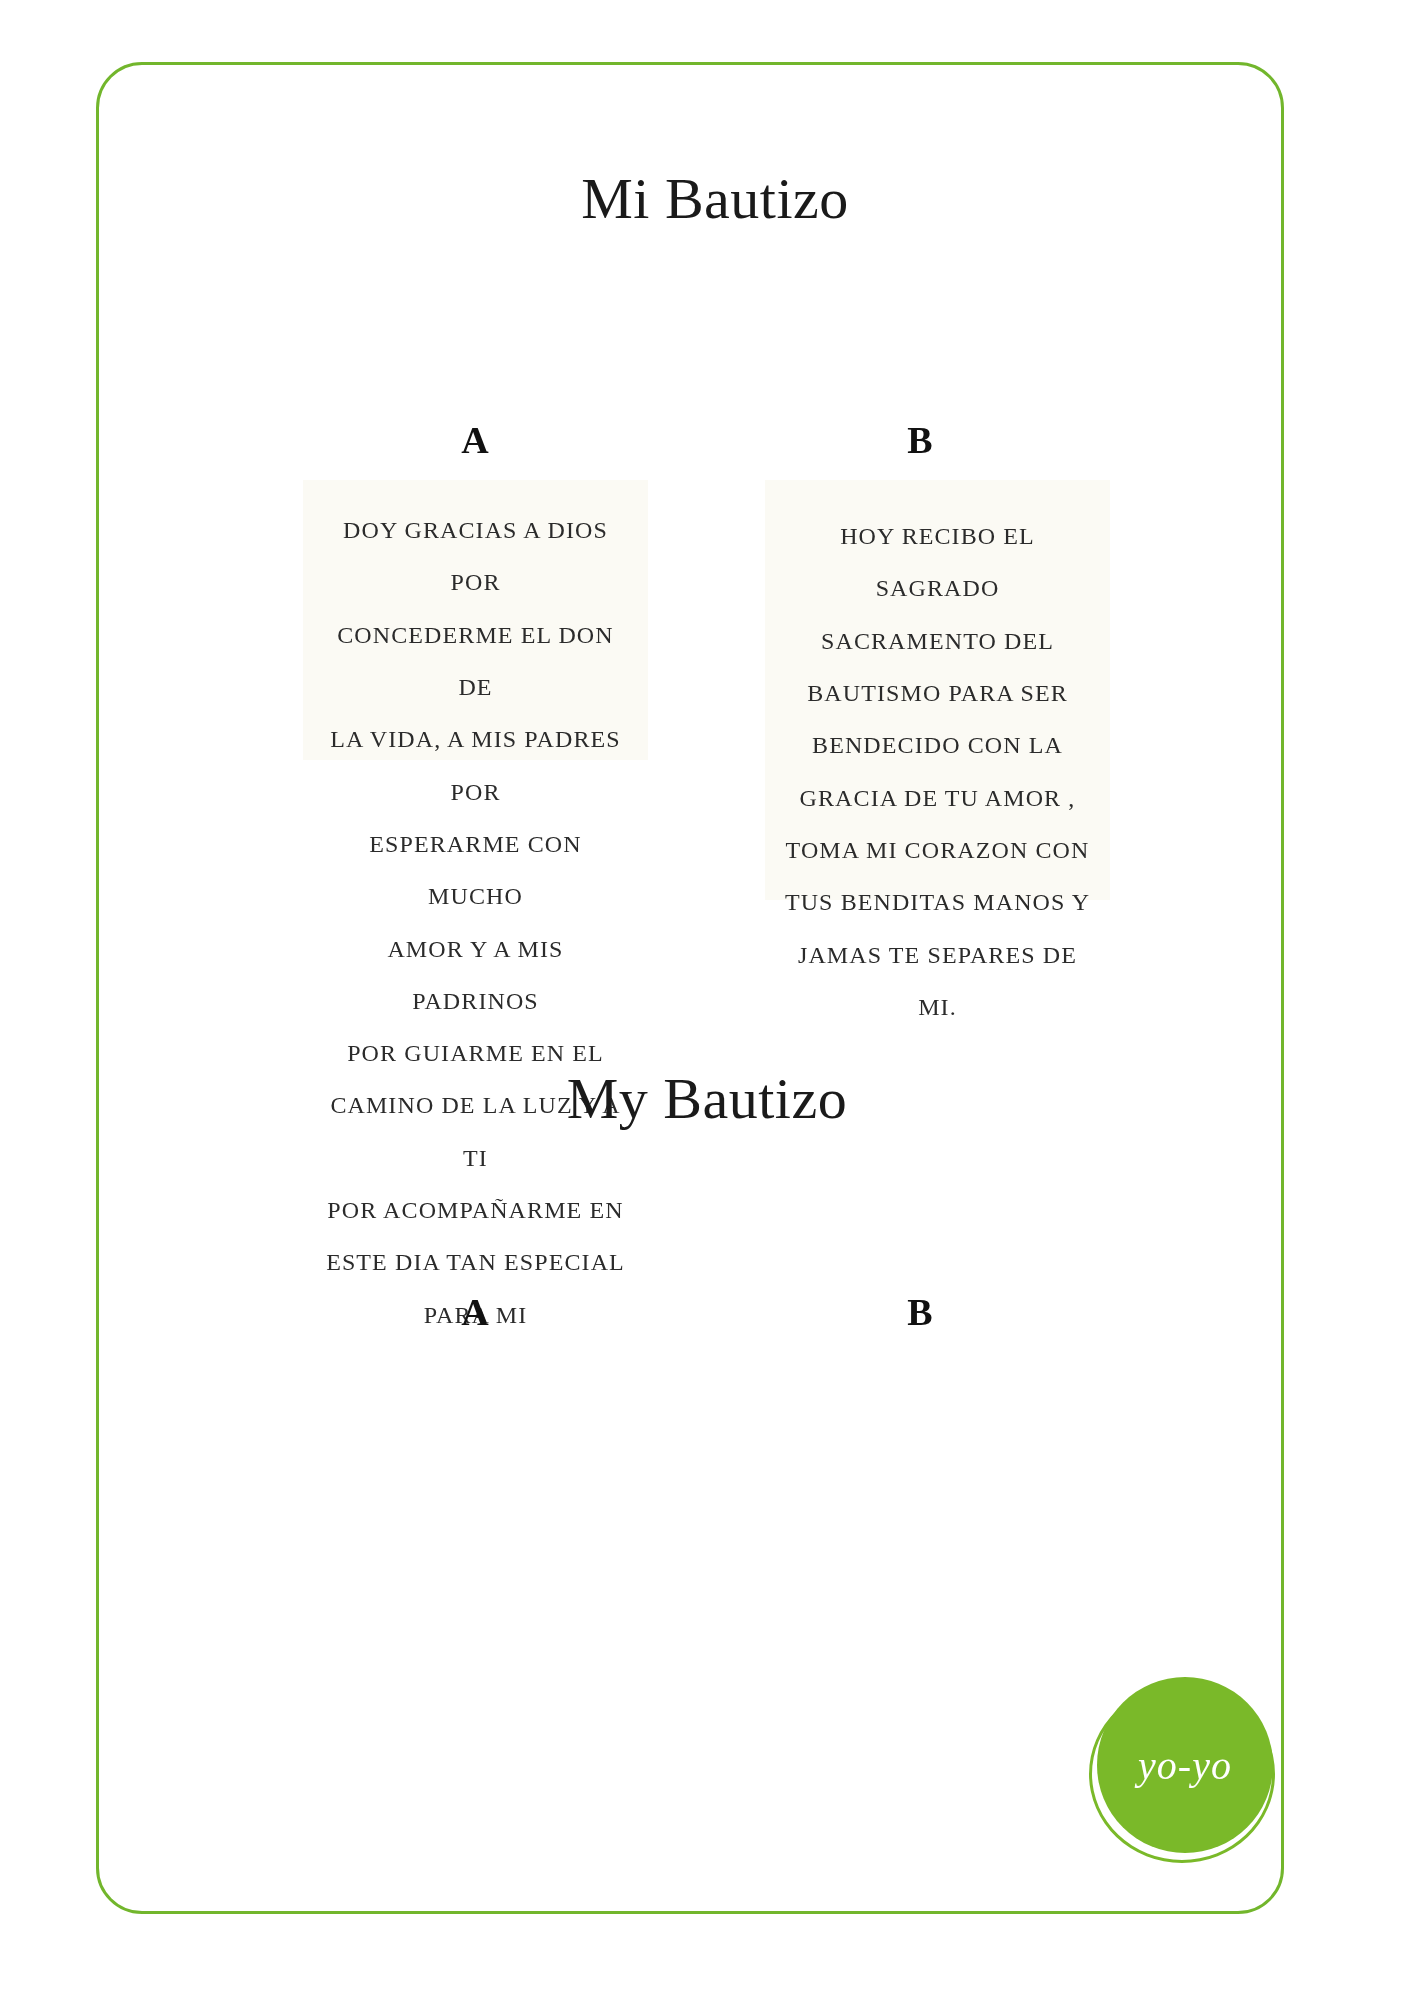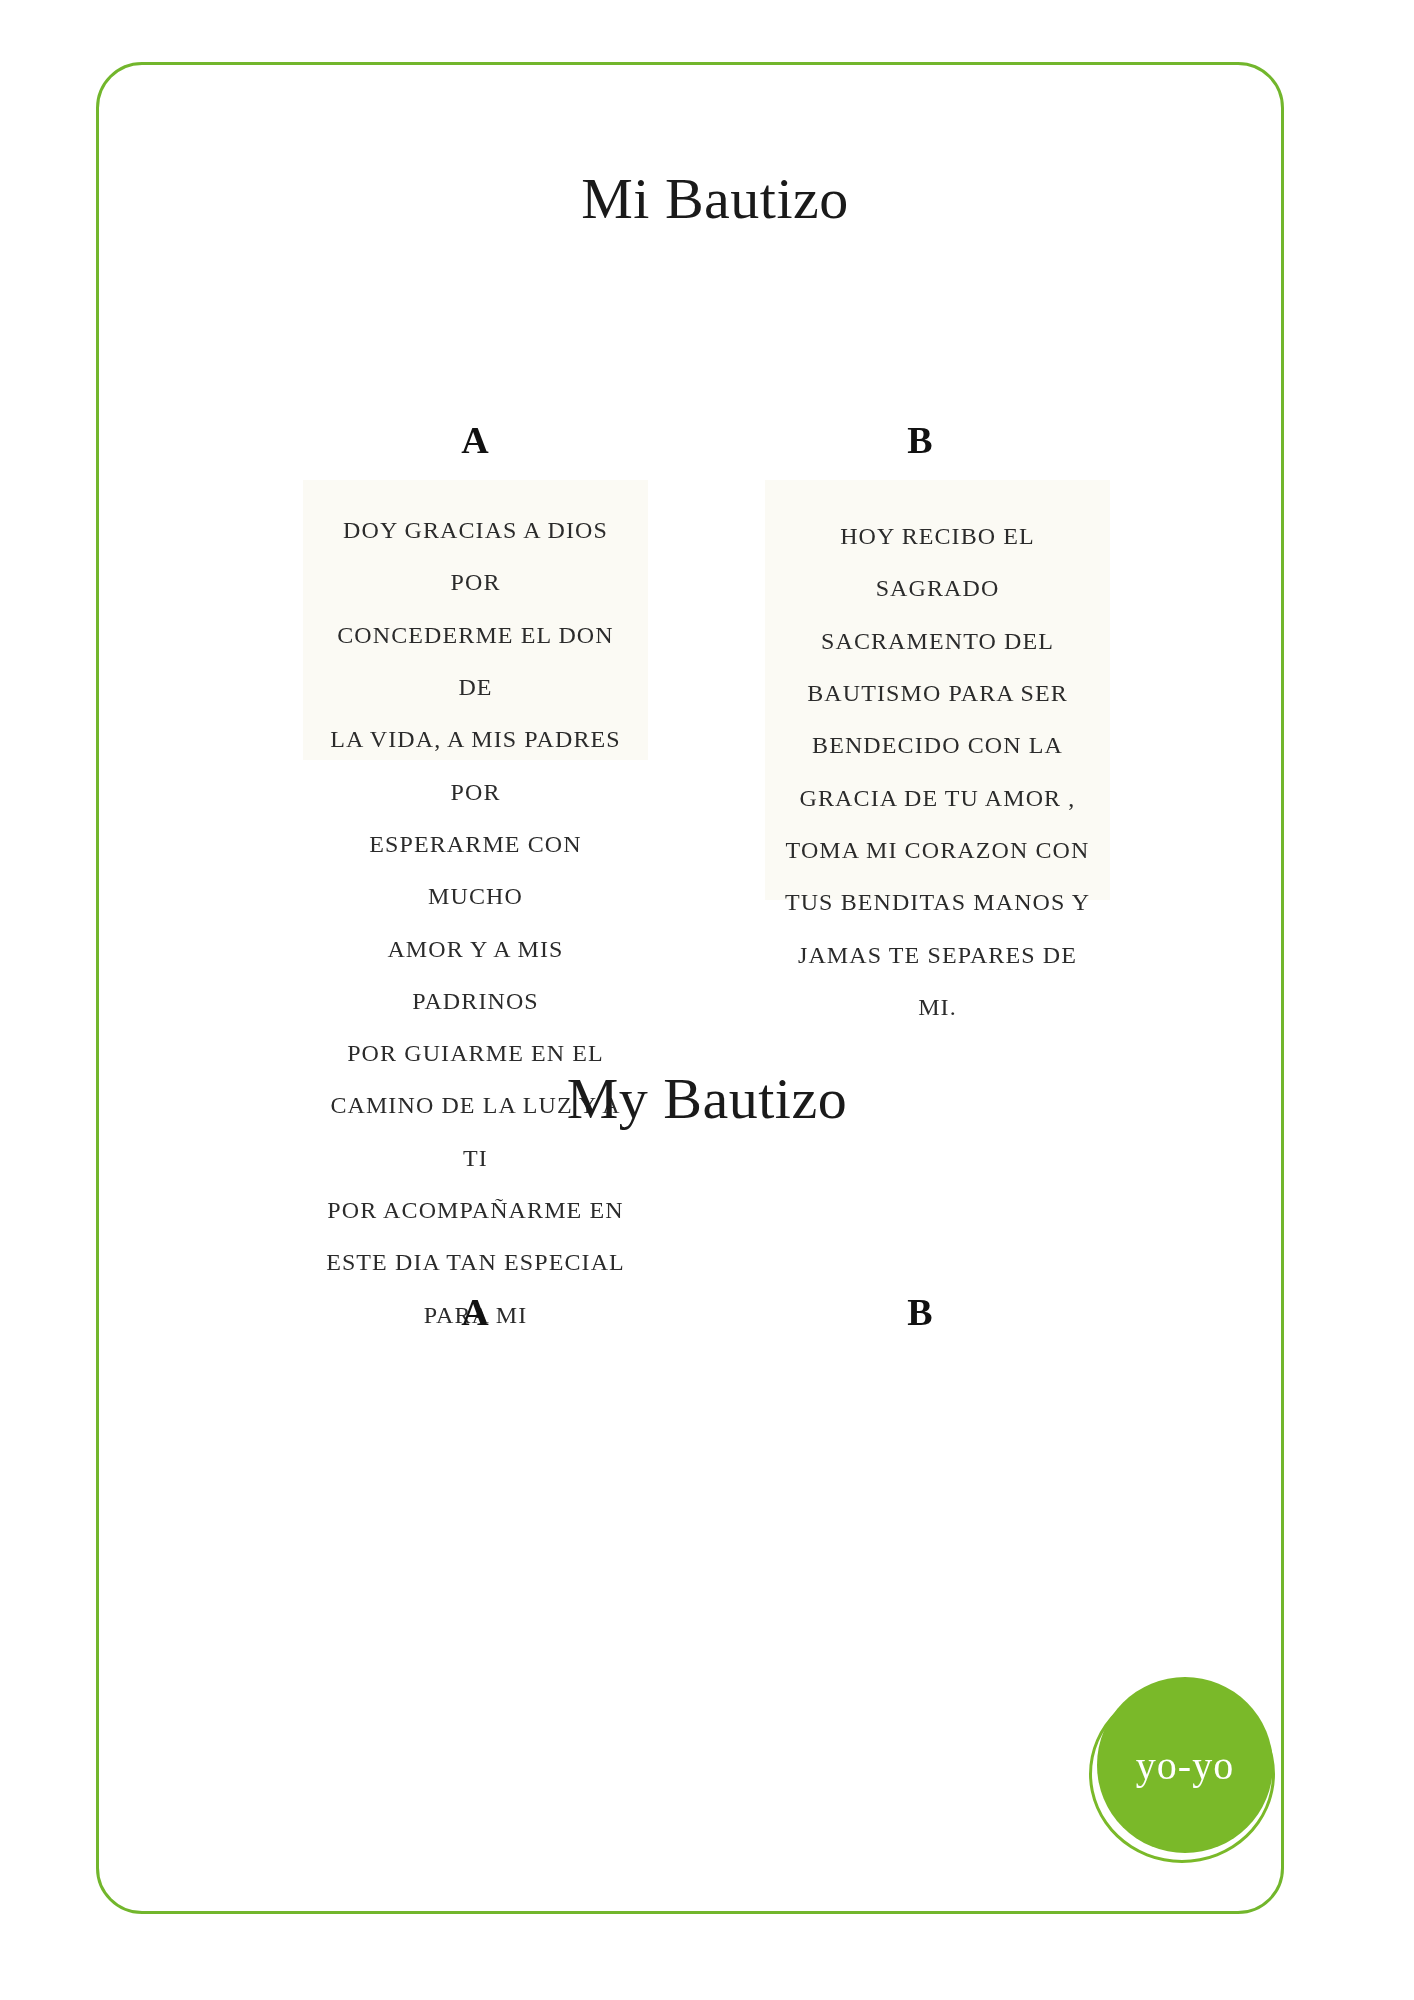--- a/index.html
+++ b/index.html
@@ -129,20 +129,21 @@
     top: 4px;
     width: 176px;
     height: 176px;
     display: flex;
     align-items: center;
     justify-content: center;
     color: #ffffff;
     font-family: "Liberation Serif", serif;
     font-size: 40px;
     letter-spacing: 1px;
+    font-style: italic;
   }
 </style>
 </head>
 <body>
 
 <div class="page">
 
   <div class="frame"></div>
 
   <div class="content">

